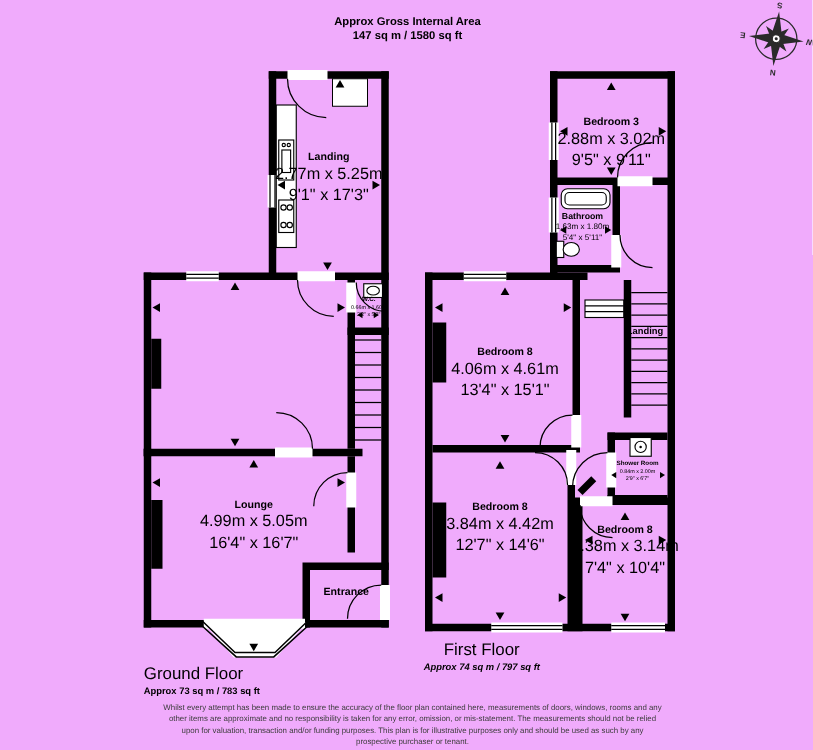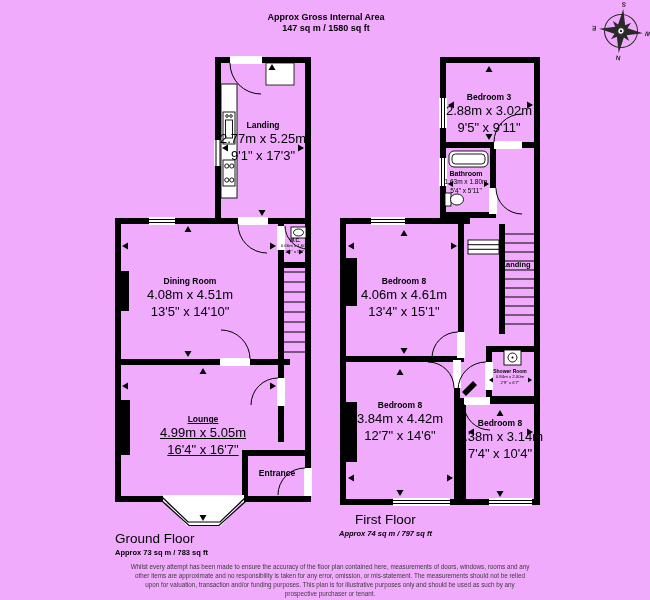--- a/index.html
+++ b/index.html
@@ -265,33 +265,28 @@
     <div>Approx Gross Internal Area</div>
     <div>147 sq m / 1580 sq ft</div>
   </div>
 
   <div class="lbl" style="left:263px;top:120px;">
     <div class="rname">Landing</div>
     <div class="rdim">2.77m x 5.25m</div>
     <div class="rdim">9'1" x 17'3"</div>
   </div>
 
-  <div class="lbl" style="left:190px;top:276px;">
-    <div class="rname">Dining Room</div>
-    <div class="rdim">4.08m x 4.51m</div>
-    <div class="rdim">13'5" x 14'10"</div>
-  </div>
 
   <div class="lbl tiny" style="left:295px;top:237px;">
     <div class="rname">W.C.</div>
     <div class="rdim">0.66m x 1.60m</div>
     <div class="rdim">2'2" x 5'3"</div>
   </div>
 
-  <div class="lbl" style="left:203px;top:414px;text-decoration:underline;">
+  <div class="lbl" style="left:203px;top:398px;">
     <div class="rname">Lounge</div>
     <div class="rdim">4.99m x 5.05m</div>
     <div class="rdim">16'4" x 16'7"</div>
   </div>
 
   <div class="lbl single" style="left:277px;top:468px;">Entrance</div>
 
   <div class="lbl" style="left:489px;top:92px;">
     <div class="rname">Bedroom 3</div>
     <div class="rdim">2.88m x 3.02m</div>

